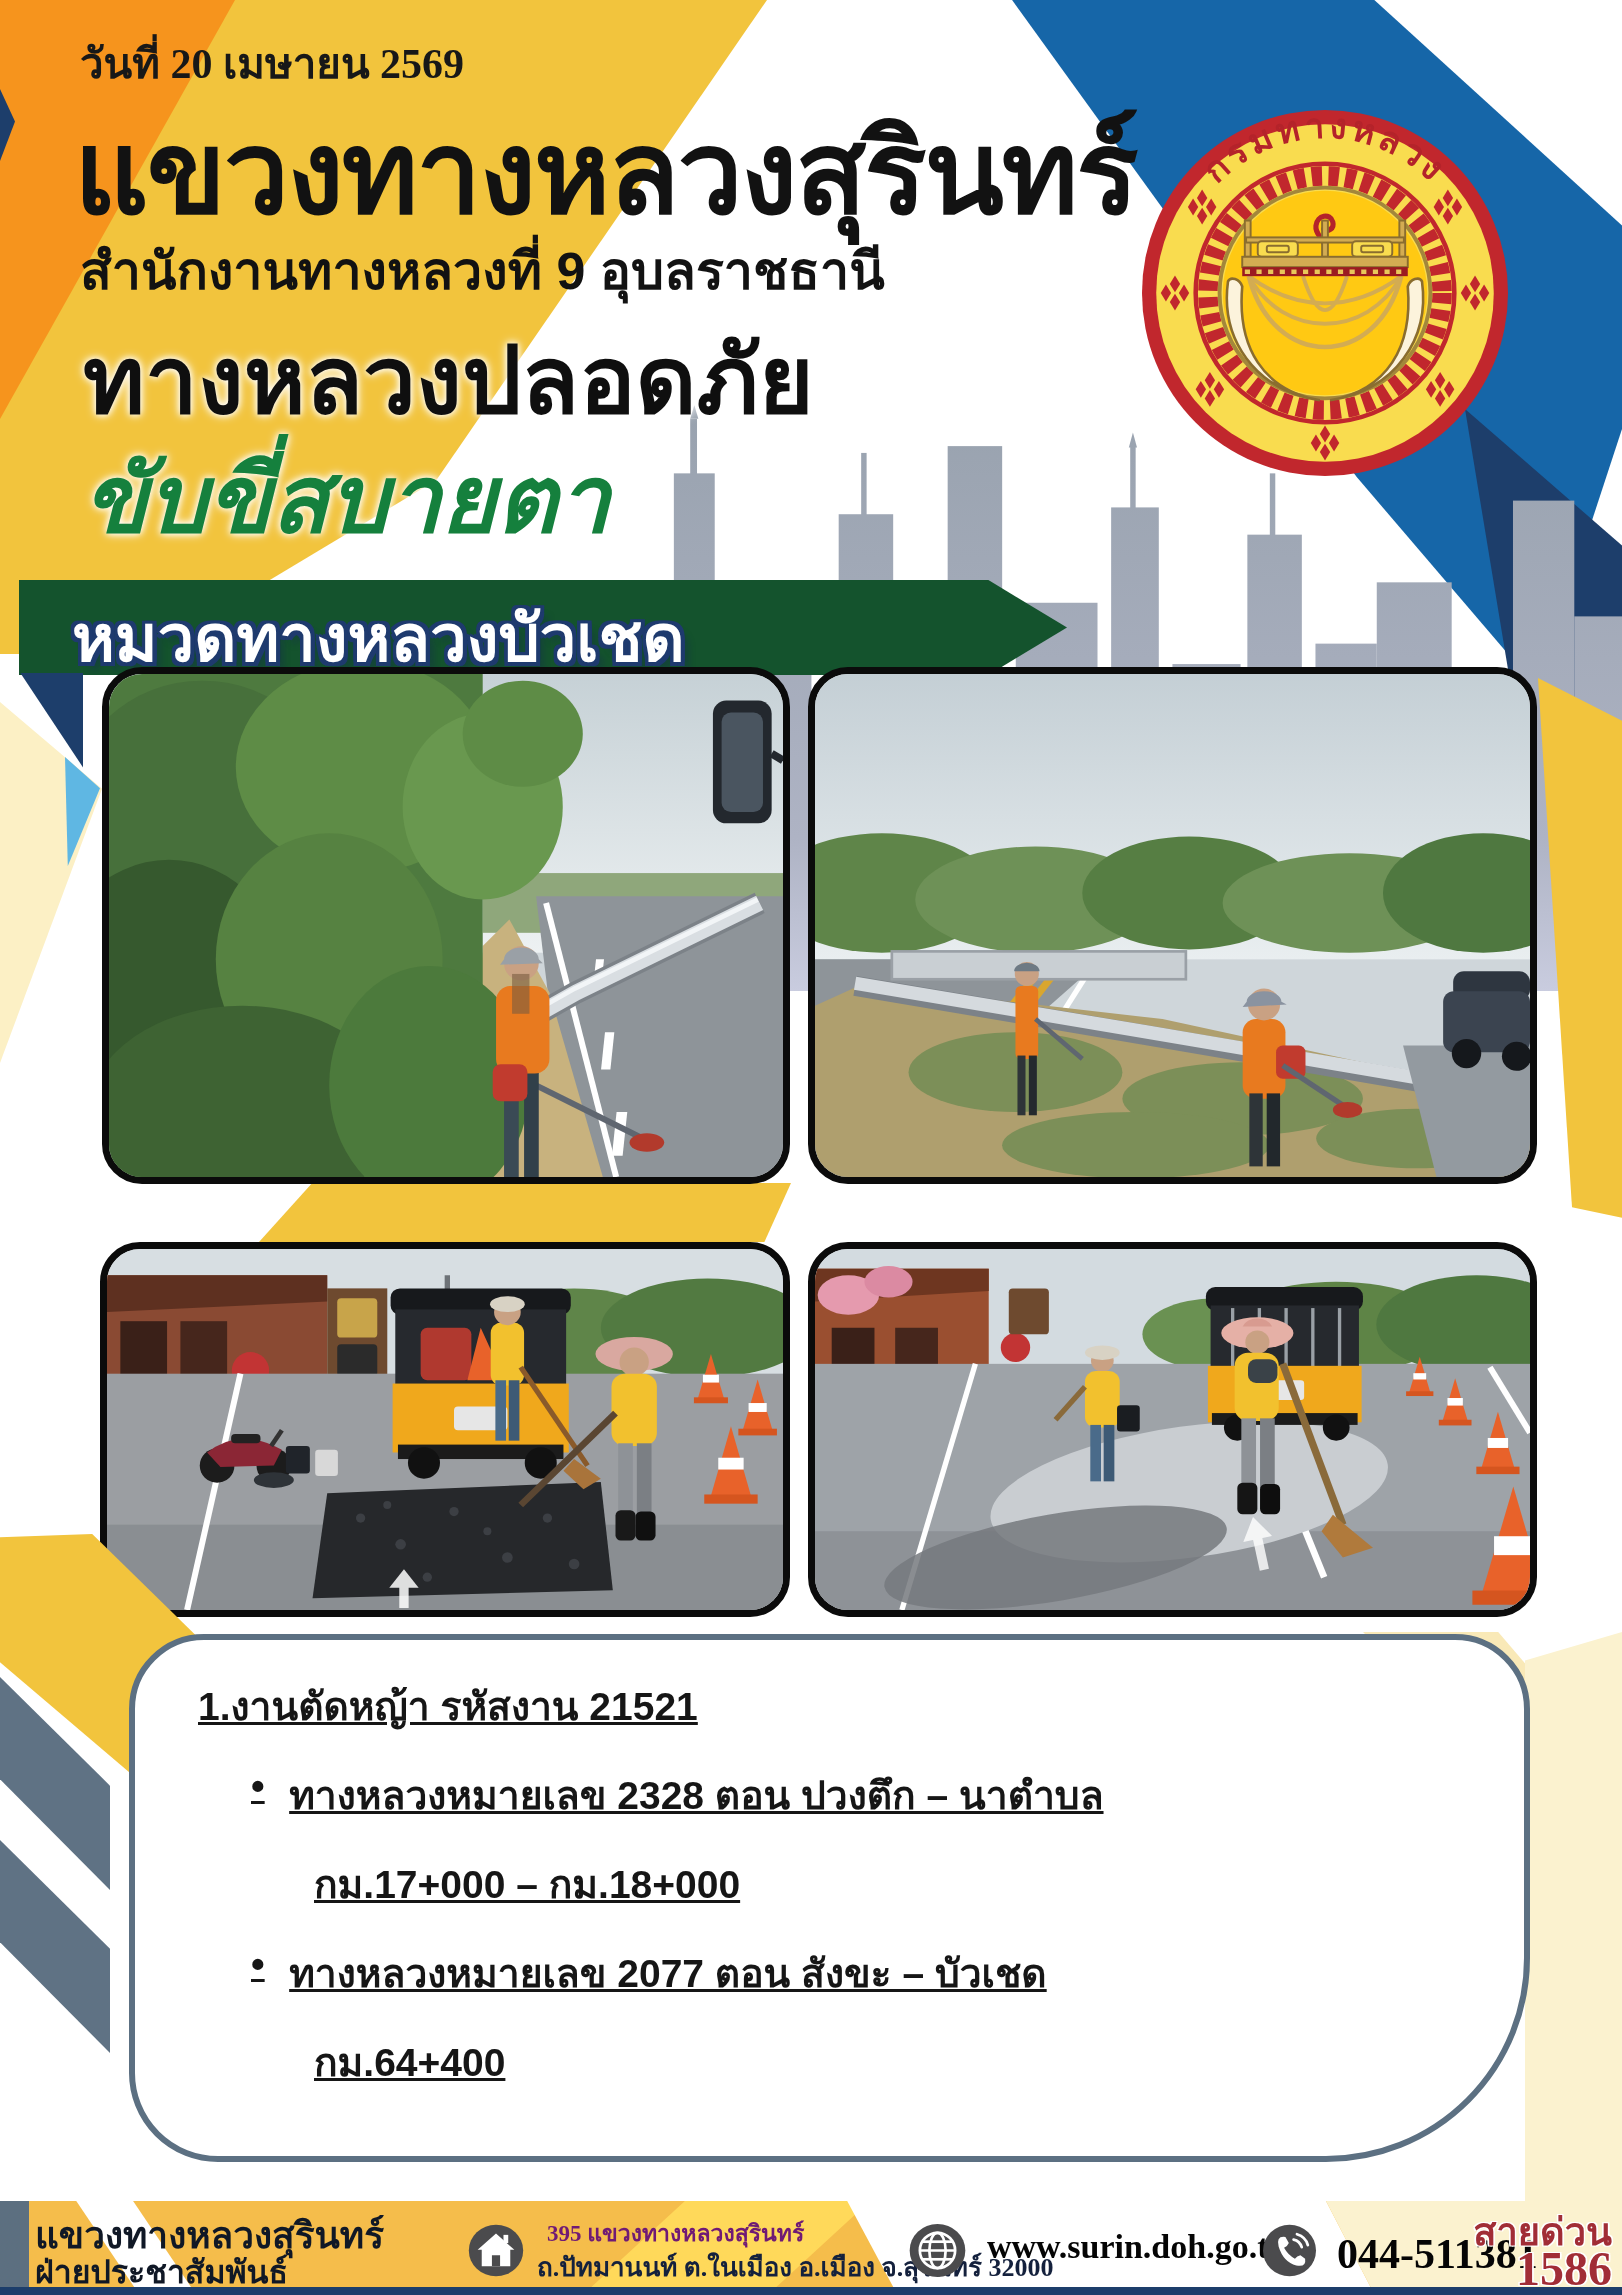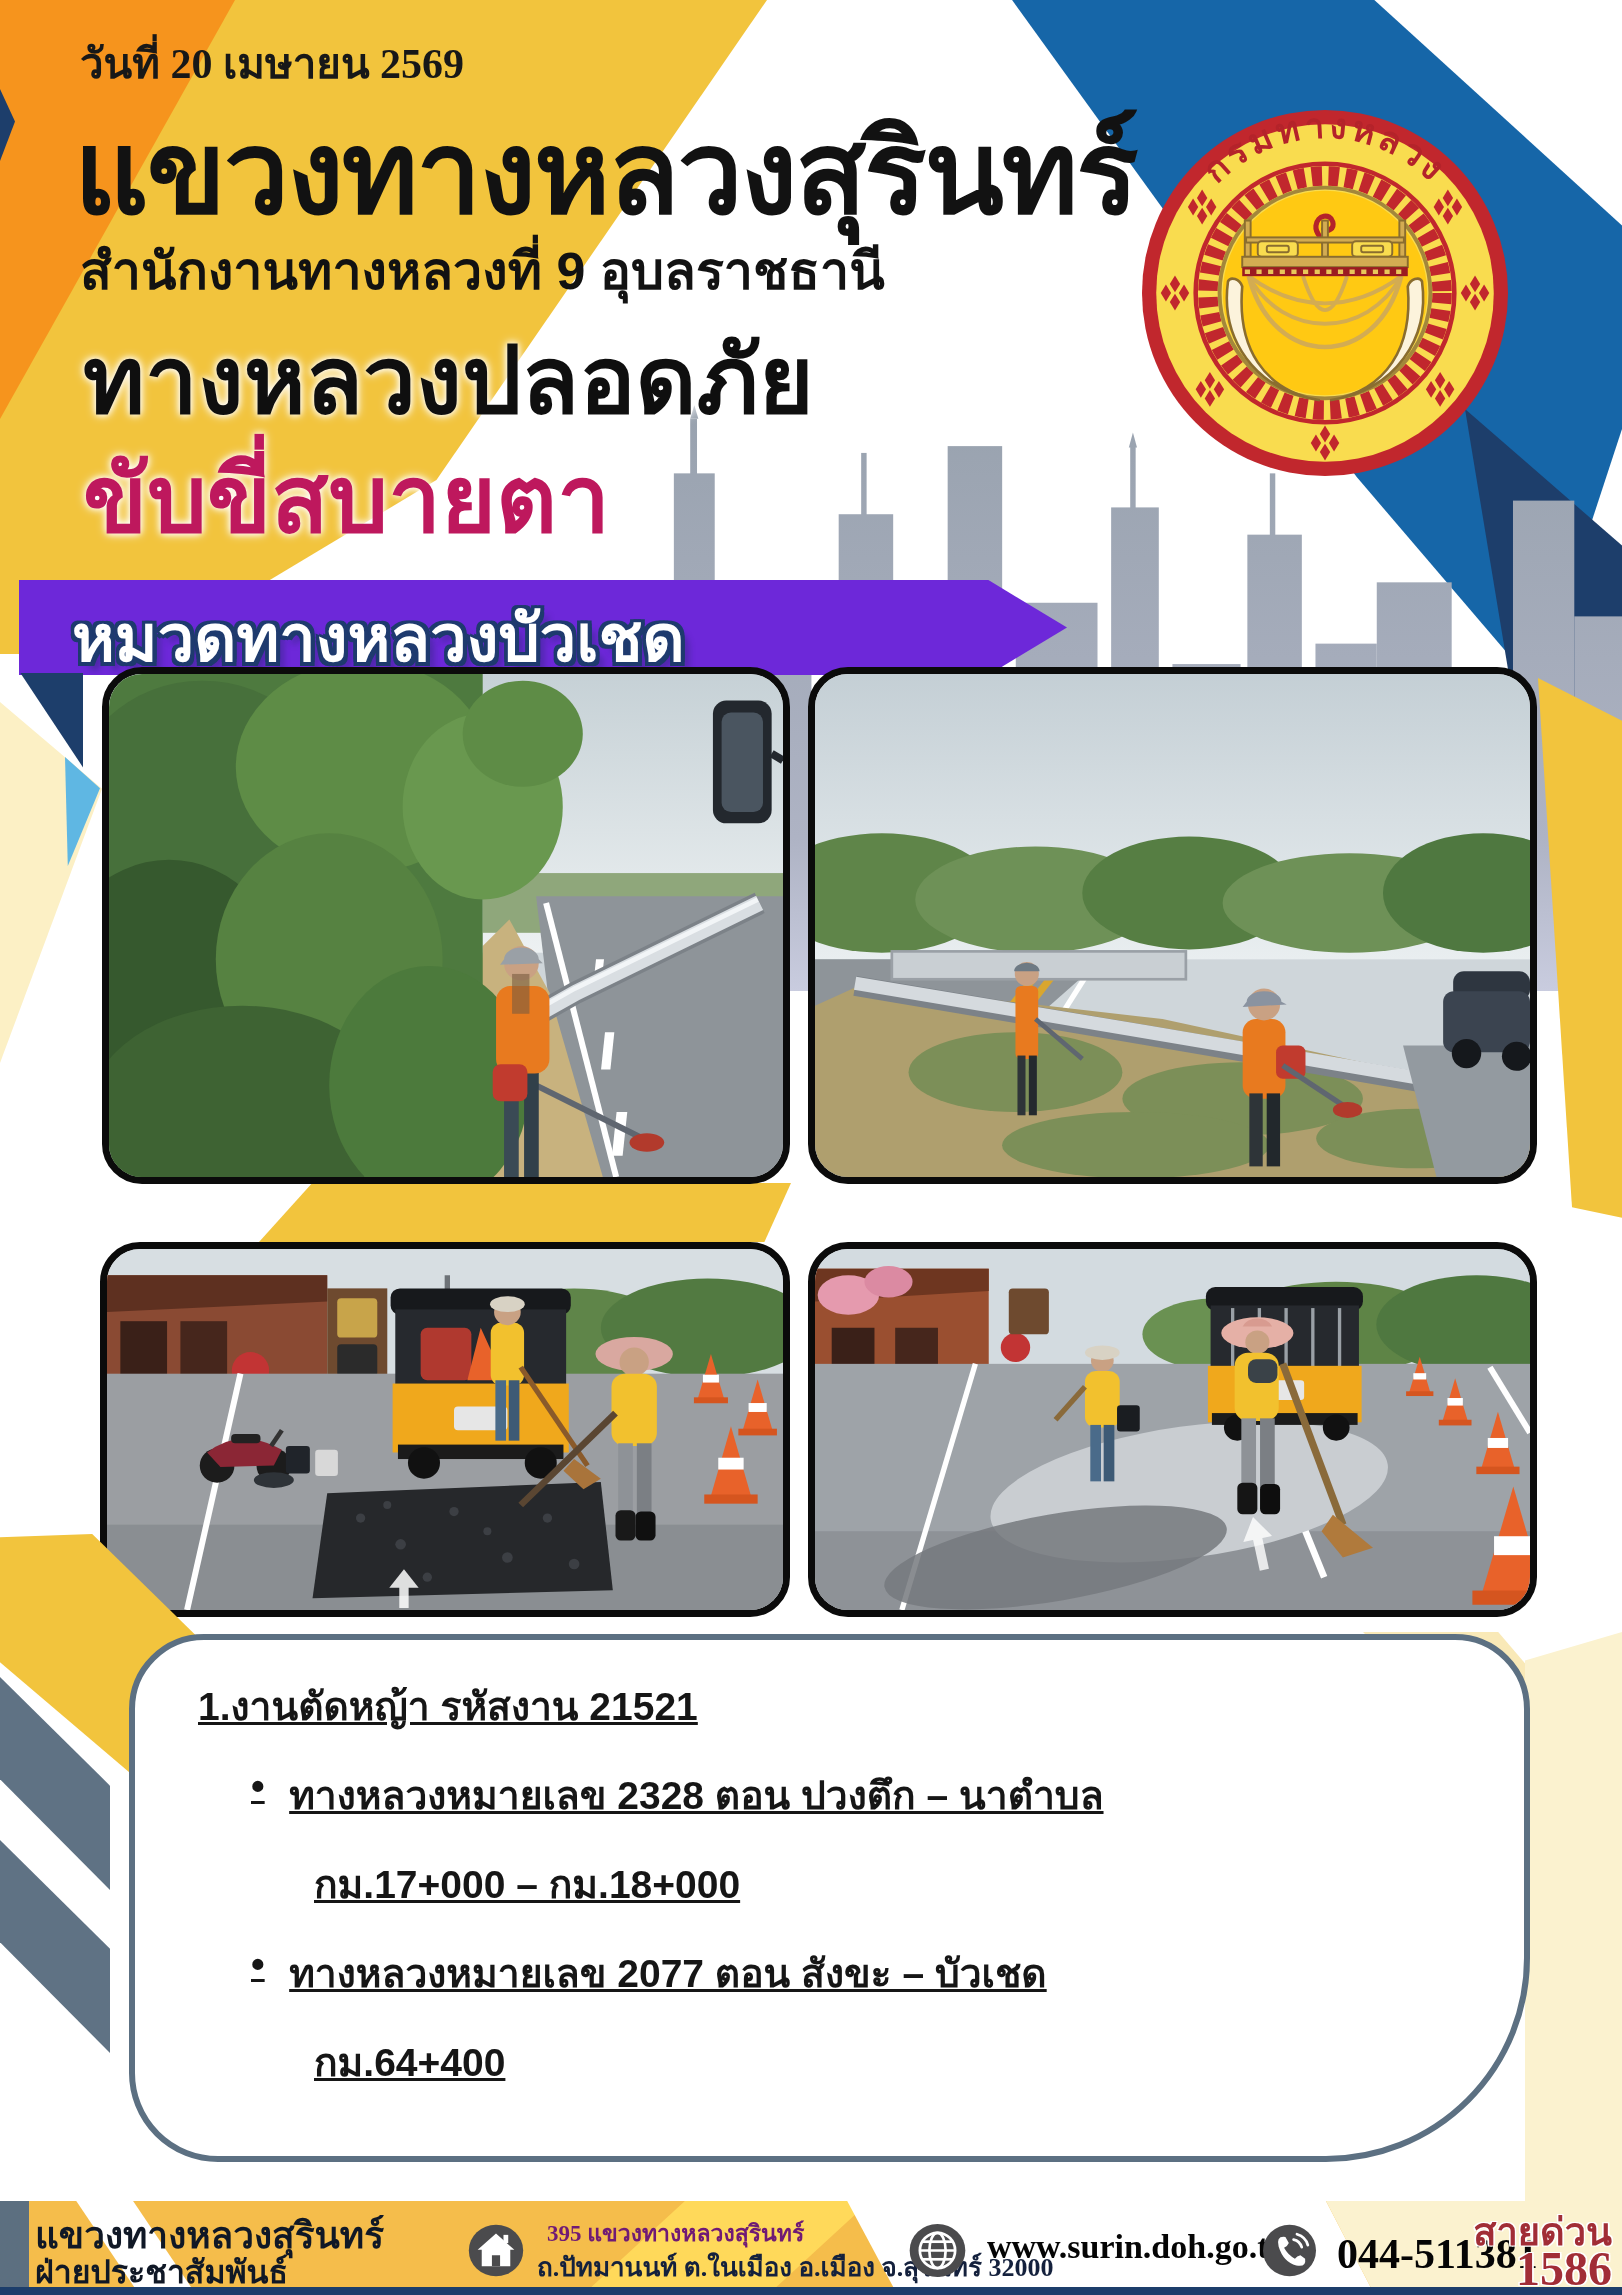--- a/index.html
+++ b/index.html
@@ -21,31 +21,31 @@
     clip-path:polygon(0 0,100% 23.7%,100% 69.2%,60.6% 100%);}
 
   
   .date-line{left:80px;top:30px;font-family:"Liberation Serif",serif;font-weight:700;
     font-size:42px;color:#181818;}
   .main-title{left:74px;top:80px;font-size:116px;font-weight:800;color:#121212;
     letter-spacing:-2px;white-space:nowrap;}
   .sub-title{left:80px;top:229px;font-size:52px;font-weight:800;color:#121212;white-space:nowrap;}
   .slogan1{left:83px;top:305px;font-size:94px;font-weight:800;color:#0f0f0f;white-space:nowrap;
     text-shadow:0 0 11px #ffffff,0 0 6.8px #ffffff;}
-  .slogan2{left:83px;top:424px;font-size:94px;font-weight:800;color:#be185d;white-space:nowrap;
-    text-shadow:0 0 11px #ffffff,0 0 6.8px #ffffff;}
+  .slogan2{left:83px;top:424px;font-size:94px;font-weight:800;color:#15803d;white-space:nowrap;
+    text-shadow:0 0 11px #ffffff,0 0 6.8px #ffffff;font-style:italic;}
 
   
   .skyline{left:634px;top:378px;width:989px;height:613px;}
 
   
   .logo{left:1131px;top:99px;width:388px;height:388px;}
 
   
-  .banner{left:19px;top:580px;width:1048px;height:95px;background:#6d28d9;
+  .banner{left:19px;top:580px;width:1048px;height:95px;background:#14532d;
     clip-path:polygon(0 0,92.5% 0,100% 50%,92.5% 100%,0 100%);}
   .banner-title{position:absolute;left:53px;top:5.5px;font-size:65px;font-weight:800;color:#ffffff;
     white-space:nowrap;
     text-shadow:4.1px 4.1px 0 #1E3A6E,-3.4px -3.4px 0 #1E3A6E,4.1px -3.4px 0 #1E3A6E,-3.4px 4.1px 0 #1E3A6E,
                 0 4.1px 0 #1E3A6E,4.1px 0 0 #1E3A6E,0 -3.4px 0 #1E3A6E,-3.4px 0 0 #1E3A6E,
                 8.2px 8.2px 6.8px rgba(20,40,80,.35);}
   .banner-fold{left:20.4px;top:673px;width:63px;height:95px;background:#1D3E6B;
     clip-path:polygon(0 0,100% 0,100% 100%);}
   .left-cream-tri{left:0;top:702px;width:102px;height:361px;background:#FCF0C5;
     clip-path:polygon(0 0,100% 24%,0 100%);}

